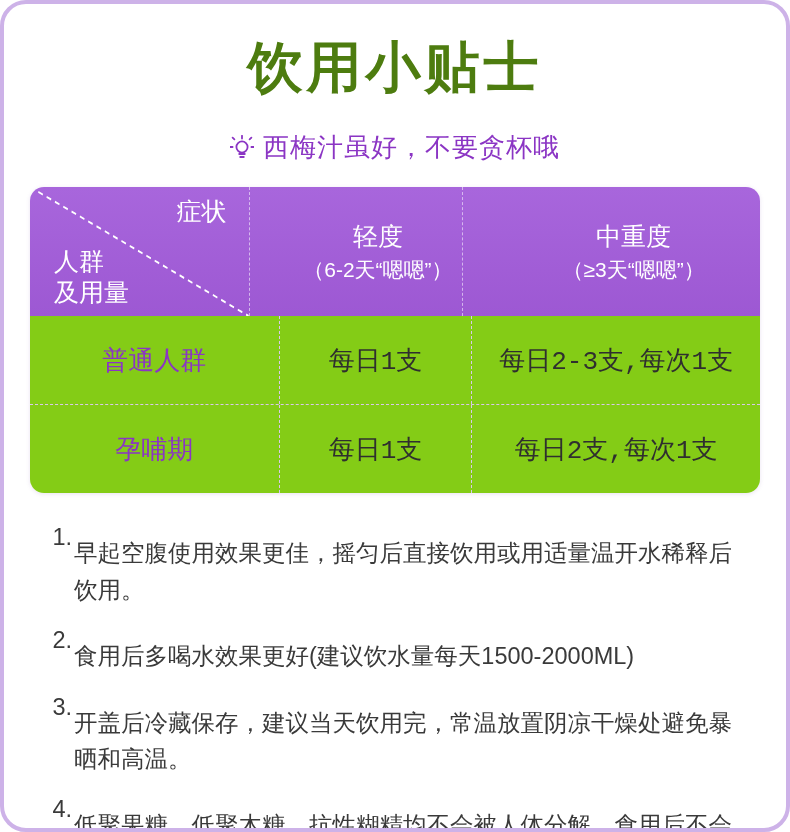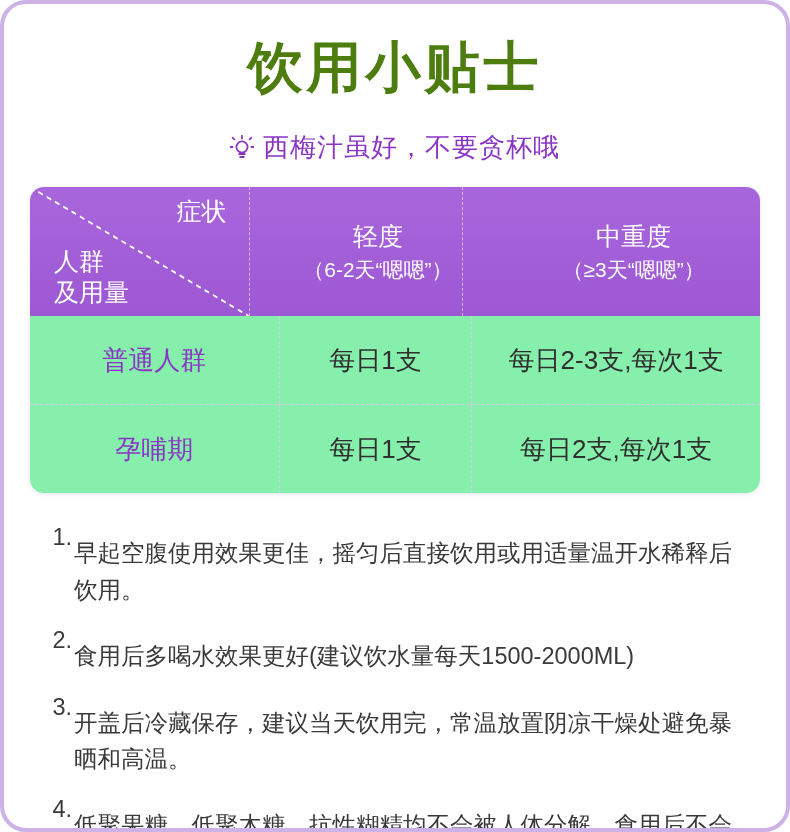--- a/index.html
+++ b/index.html
@@ -112,23 +112,24 @@
     position: absolute;
     left: 24px;
     bottom: 8px;
     font-size: 25px;
     line-height: 1.25;
     text-align: left;
   }
 
   .trow {
     display: flex;
-    background: #86efac;
+    background: #84cc16;
     height: 88px;
     border-bottom: 1px dashed #d9c8ea;
+    font-family: Liberation Mono, monospace;
   }
   .trow:last-child { border-bottom: none; }
   .td {
     box-sizing: border-box;
     display: flex;
     align-items: center;
     justify-content: center;
     text-align: center;
     font-size: 26px;
     color: #2f2f2f;

